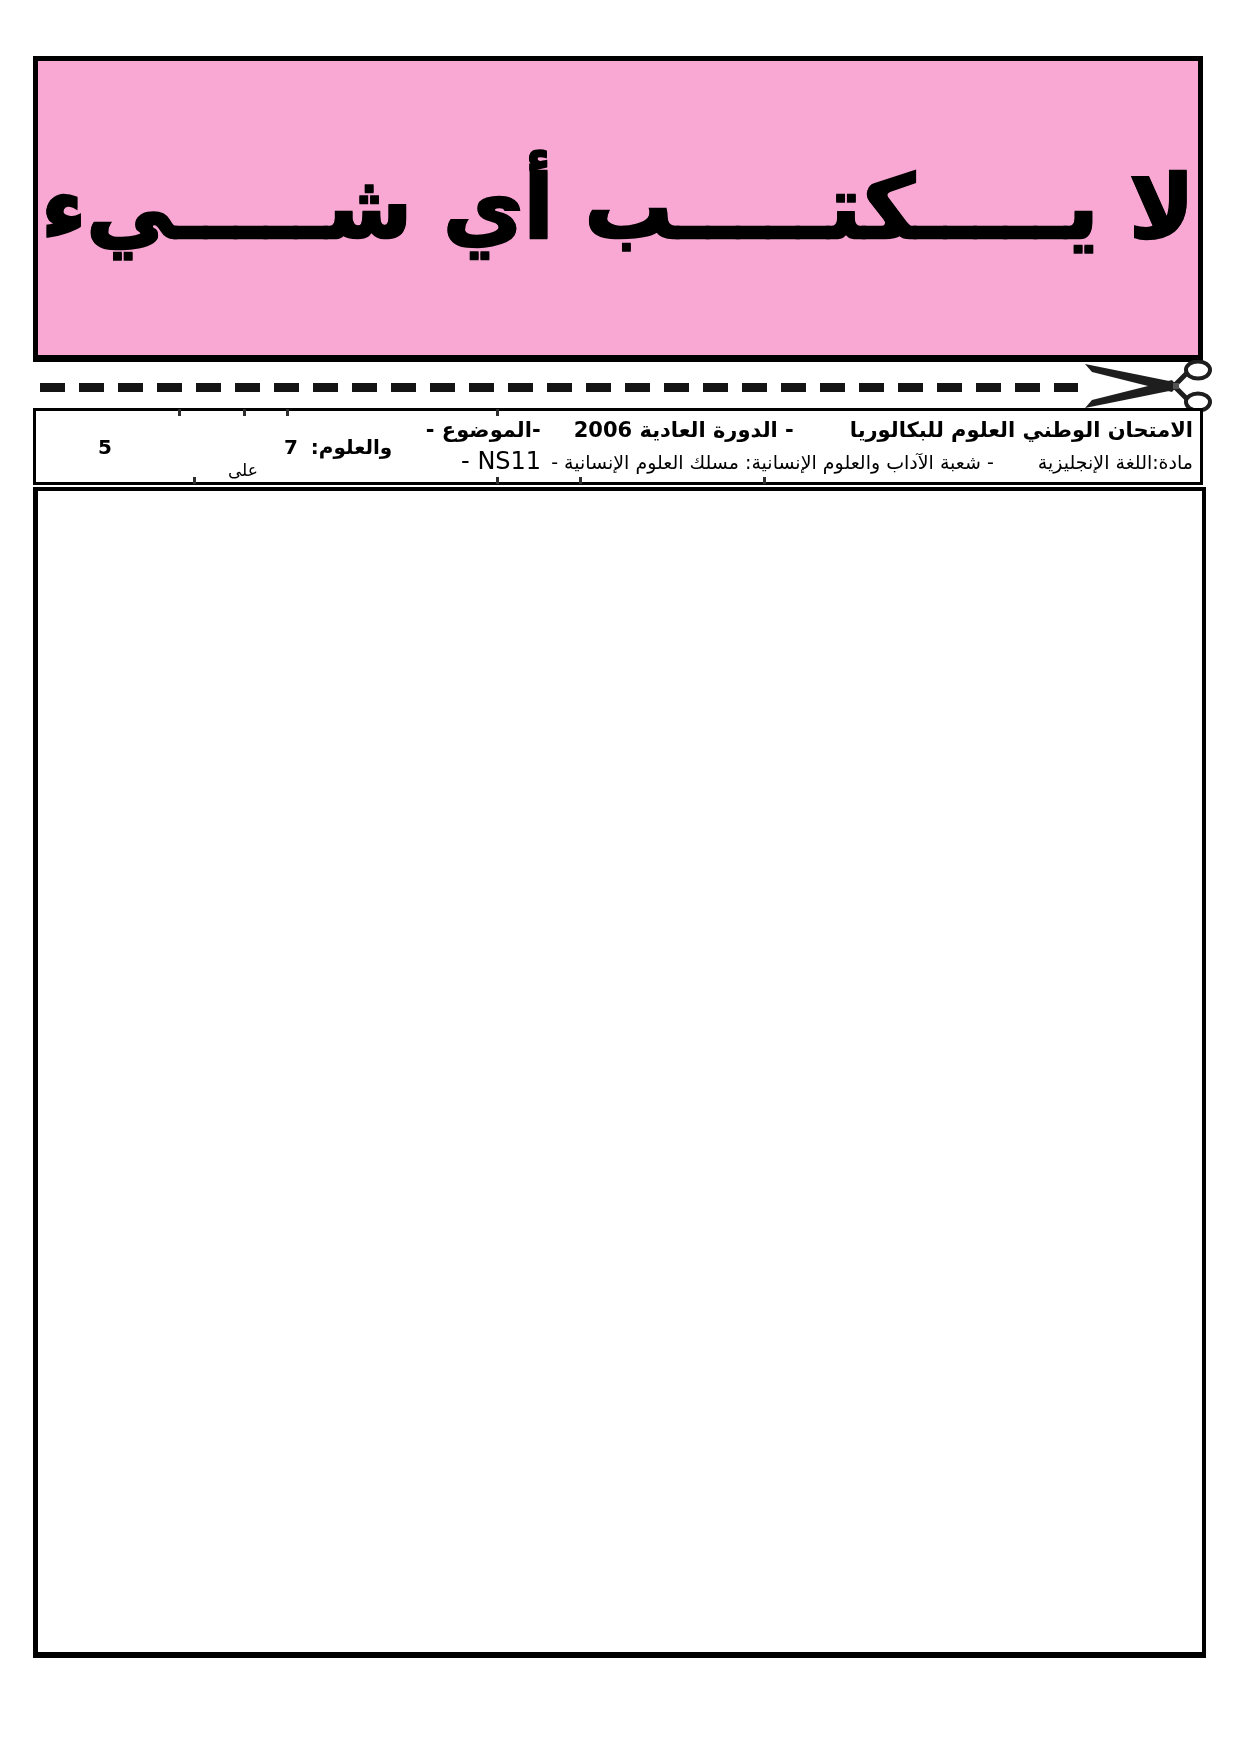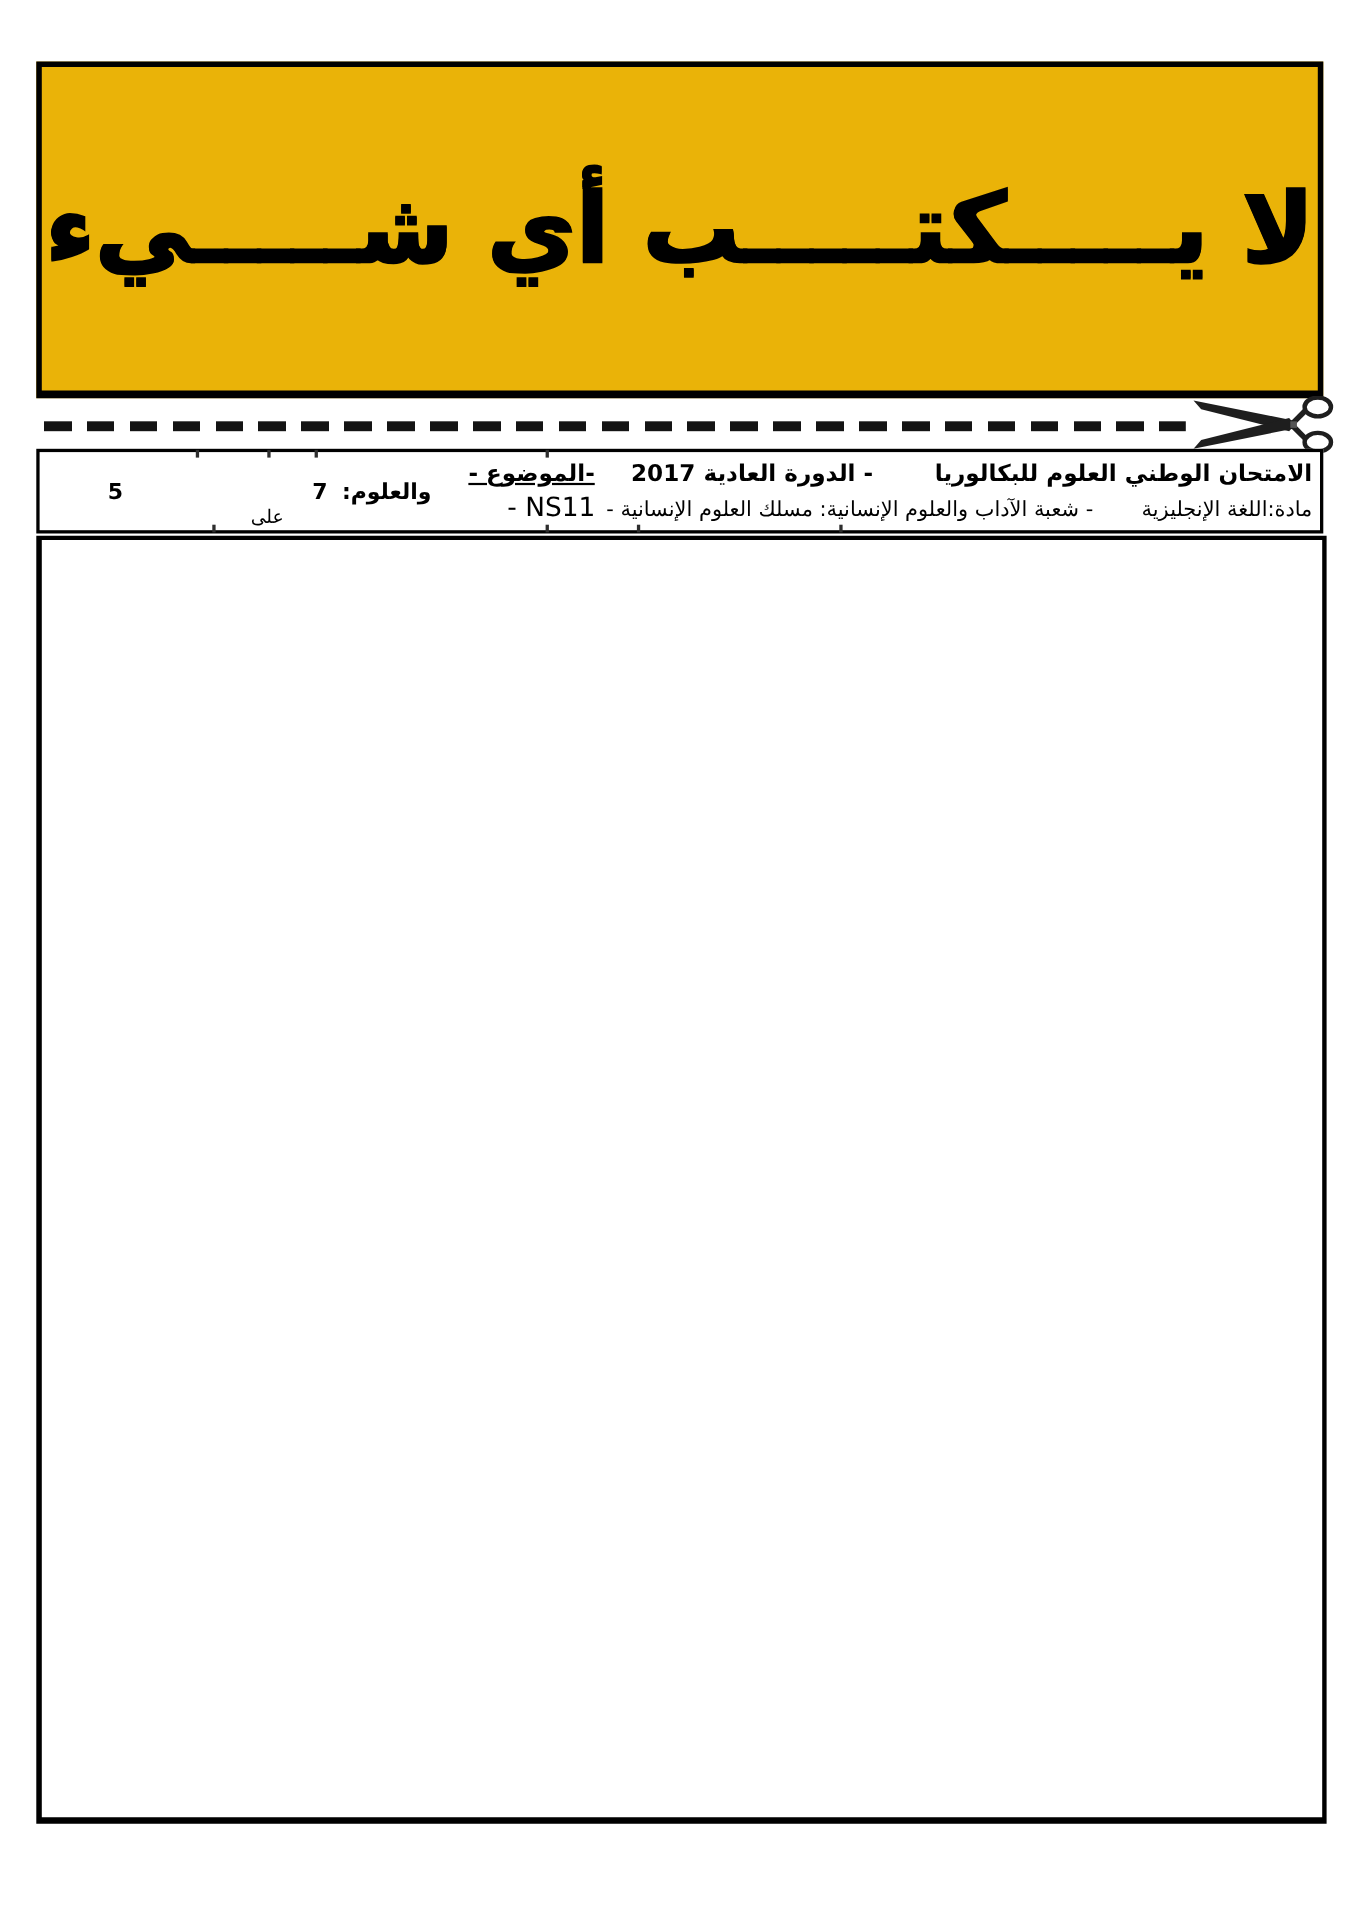--- a/index.html
+++ b/index.html
@@ -12,21 +12,21 @@
     overflow:hidden;
   }
   .ar{direction:rtl;unicode-bidi:isolate;}
 
   
   .notice-box{
     position:absolute;left:33px;top:56px;width:1170px;height:306px;
     box-sizing:border-box;
     border:5px solid #000;border-bottom-width:7px;
     display:flex;flex-direction:column;justify-content:center;align-items:center;
-    background:#eab308;
+    background:#f9a8d4;
   }
   .notice-line{
     font-size:88px;font-weight:bold;line-height:1.32;white-space:nowrap;
     -webkit-text-stroke:2.4px #000;
     text-shadow:0 0 1px #000, 1px 0 0 #000, -1px 0 0 #000;
   }
   .notice-line.second{margin-right:110px;}
 
   
   .cut-line{
@@ -55,21 +55,21 @@
   .pi-num{margin-left:26px;}
   .pi-label{margin-left:13px;}
 
   .exam-lines{
     flex:1;display:flex;flex-direction:column;justify-content:center;
     direction:rtl;padding-left:4px;padding-right:7px;row-gap:5px;
   }
   .hrow{display:flex;direction:rtl;align-items:baseline;white-space:nowrap;}
   .row1{font-weight:bold;font-size:21px;}
   .row1 .seg2{margin-right:56px;}
-  .row1 .seg3{margin-right:33px;text-decoration:underline;}
+  .row1 .seg3{margin-right:33px;}
   .row2{font-size:19px;font-weight:normal;}
   .row2 .seg-subject{font-weight:normal;}
   .row2 .seg-stream{margin-right:44px;text-align:center;}
   .row2 .seg-code{margin-right:10px;font-weight:normal;font-size:24px;}
 
   
   .answer-box{
     position:absolute;left:33px;top:487px;width:1173px;height:1171px;
     box-sizing:border-box;
     border:4px solid #000;border-left-width:5px;border-bottom-width:6px;
@@ -117,21 +117,21 @@
     <div class="page-info">
       <span class="pi-total">5</span>
       <span class="pi-of ar">على</span>
       <span class="pi-num">7</span>
       <span class="pi-label ar">والعلوم:</span>
     </div>
 
     <div class="exam-lines">
       <div class="hrow row1">
         <span class="seg1 ar">الامتحان الوطني العلوم للبكالوريا</span>
-        <span class="seg2 ar">- الدورة العادية 2017</span>
+        <span class="seg2 ar">- الدورة العادية 2006</span>
         <span class="seg3 ar">-الموضوع -</span>
       </div>
       <div class="hrow row2">
         <span class="seg-subject ar">مادة:اللغة الإنجليزية</span>
         <span class="seg-stream ar">- شعبة الآداب والعلوم الإنسانية: مسلك العلوم الإنسانية -</span>
         <span class="seg-code ar">NS11 -</span>
       </div>
     </div>
   </div>
 

